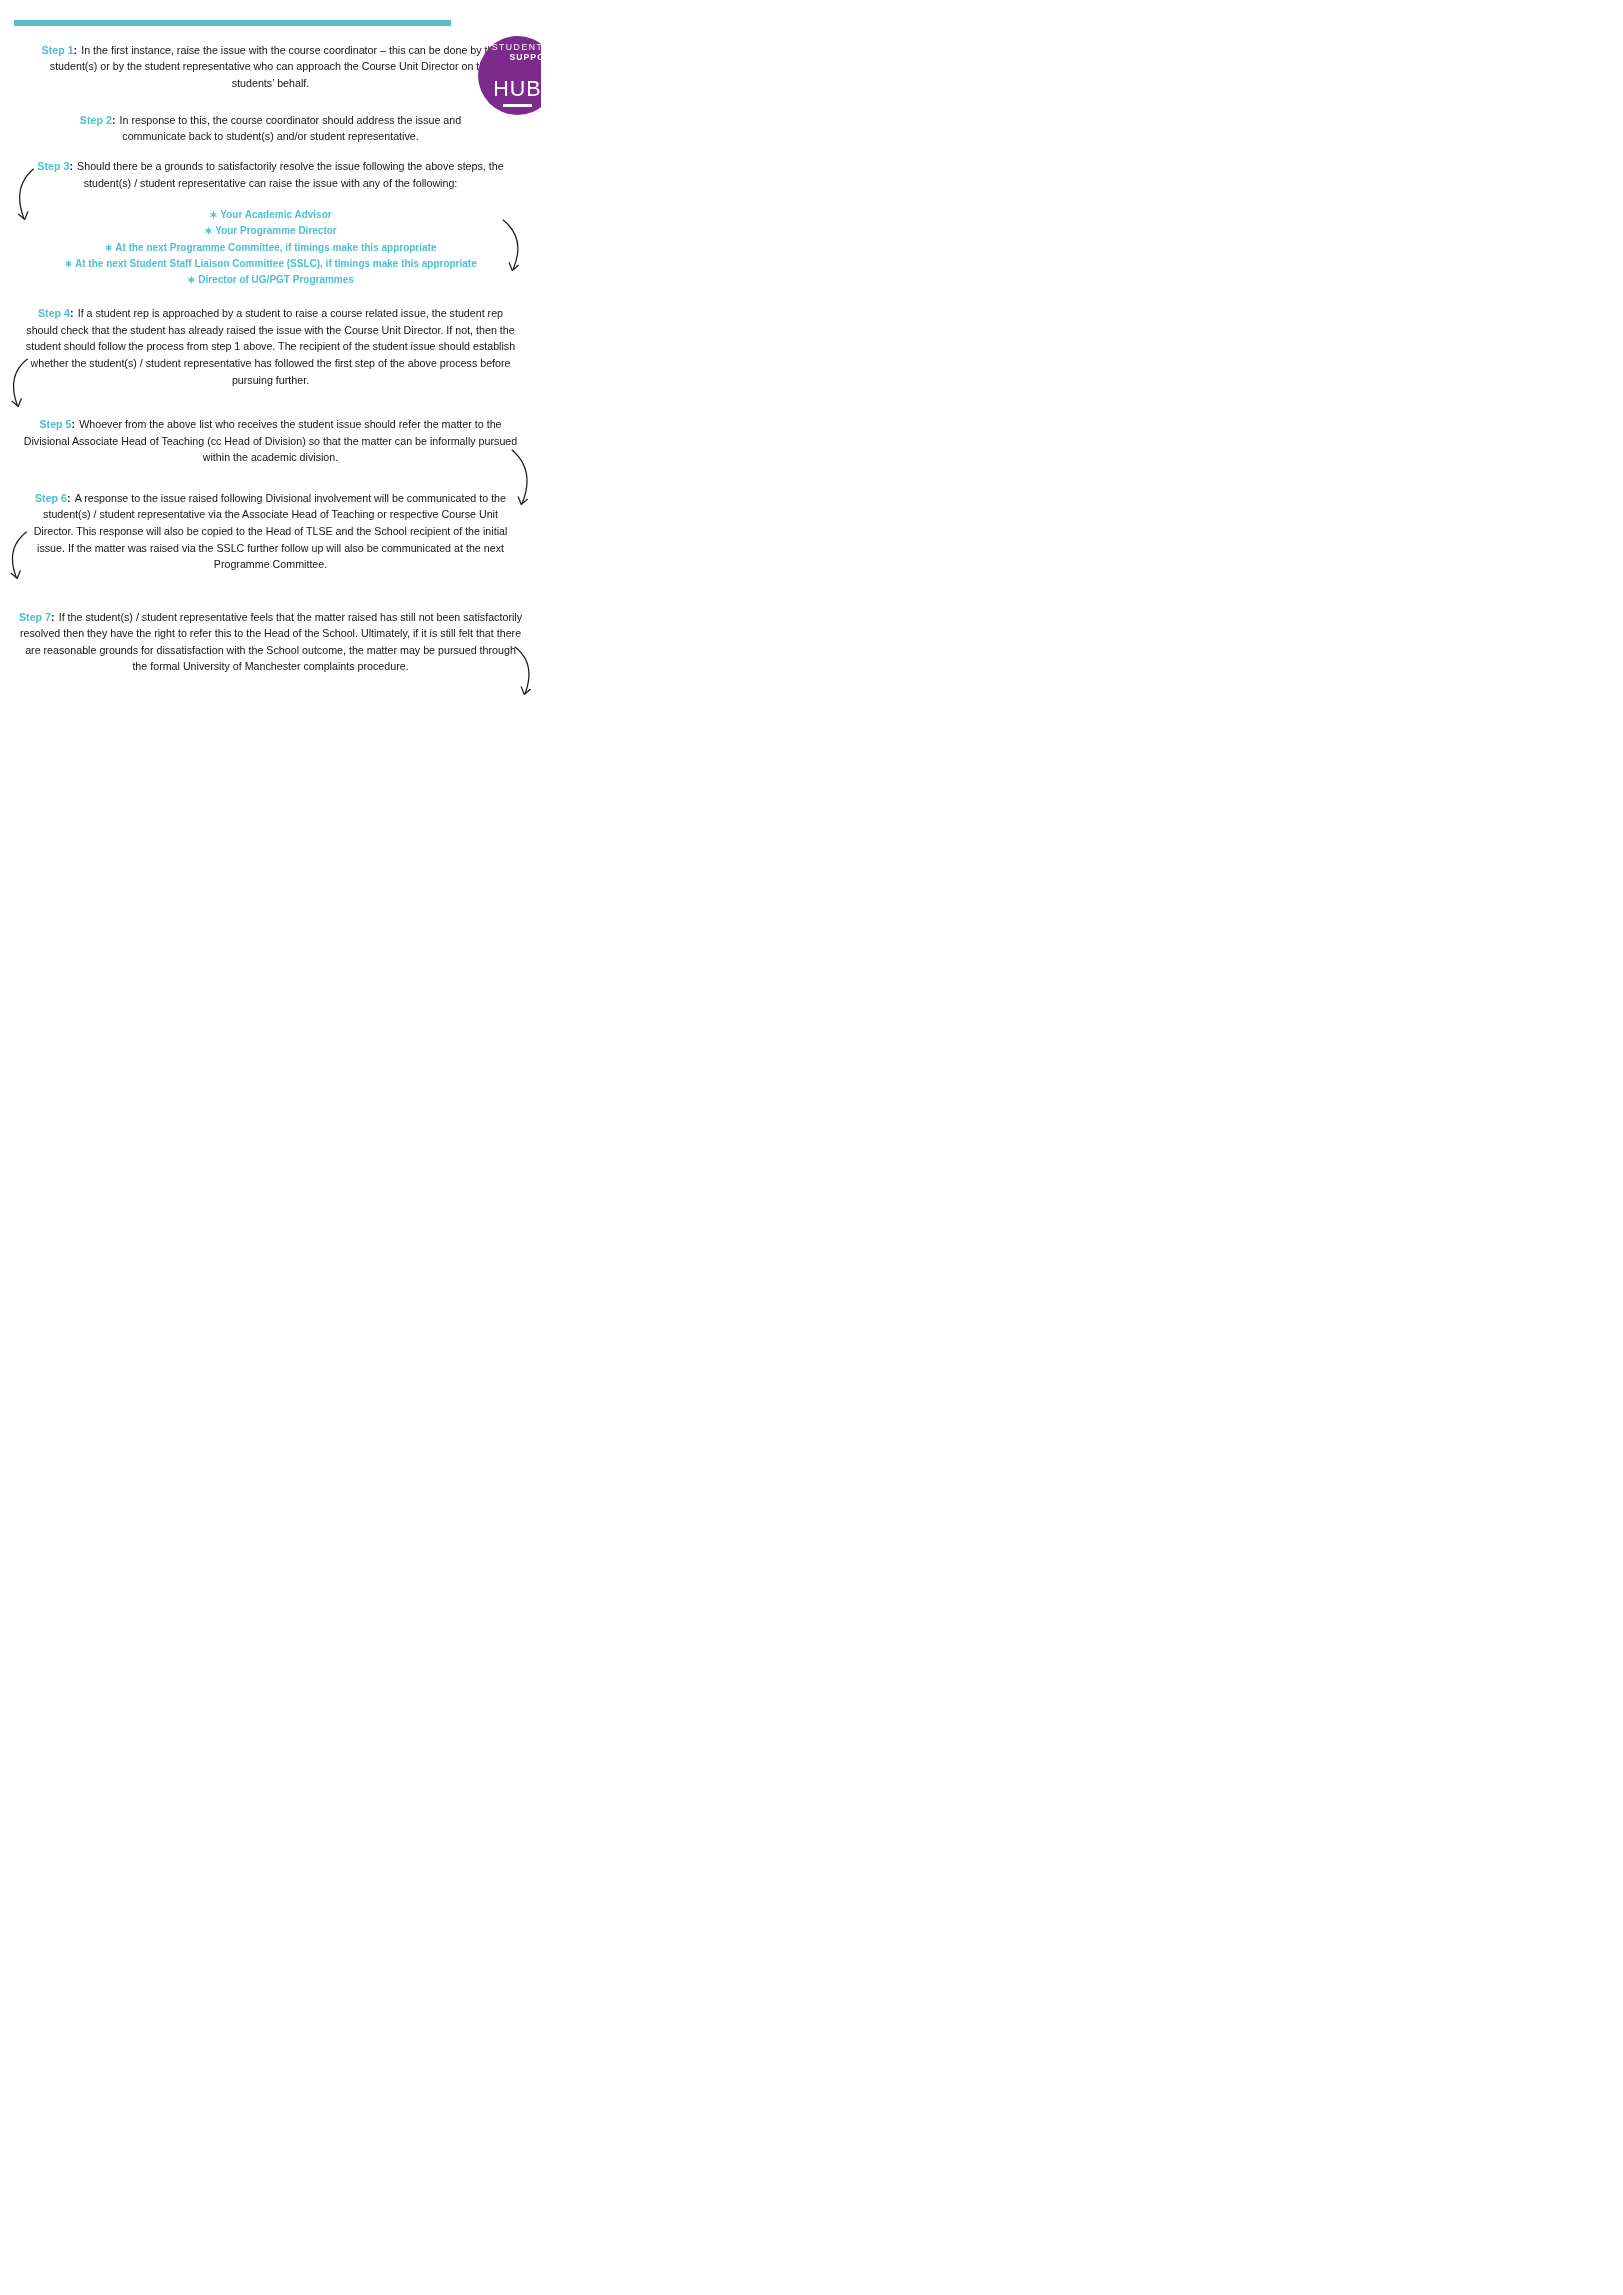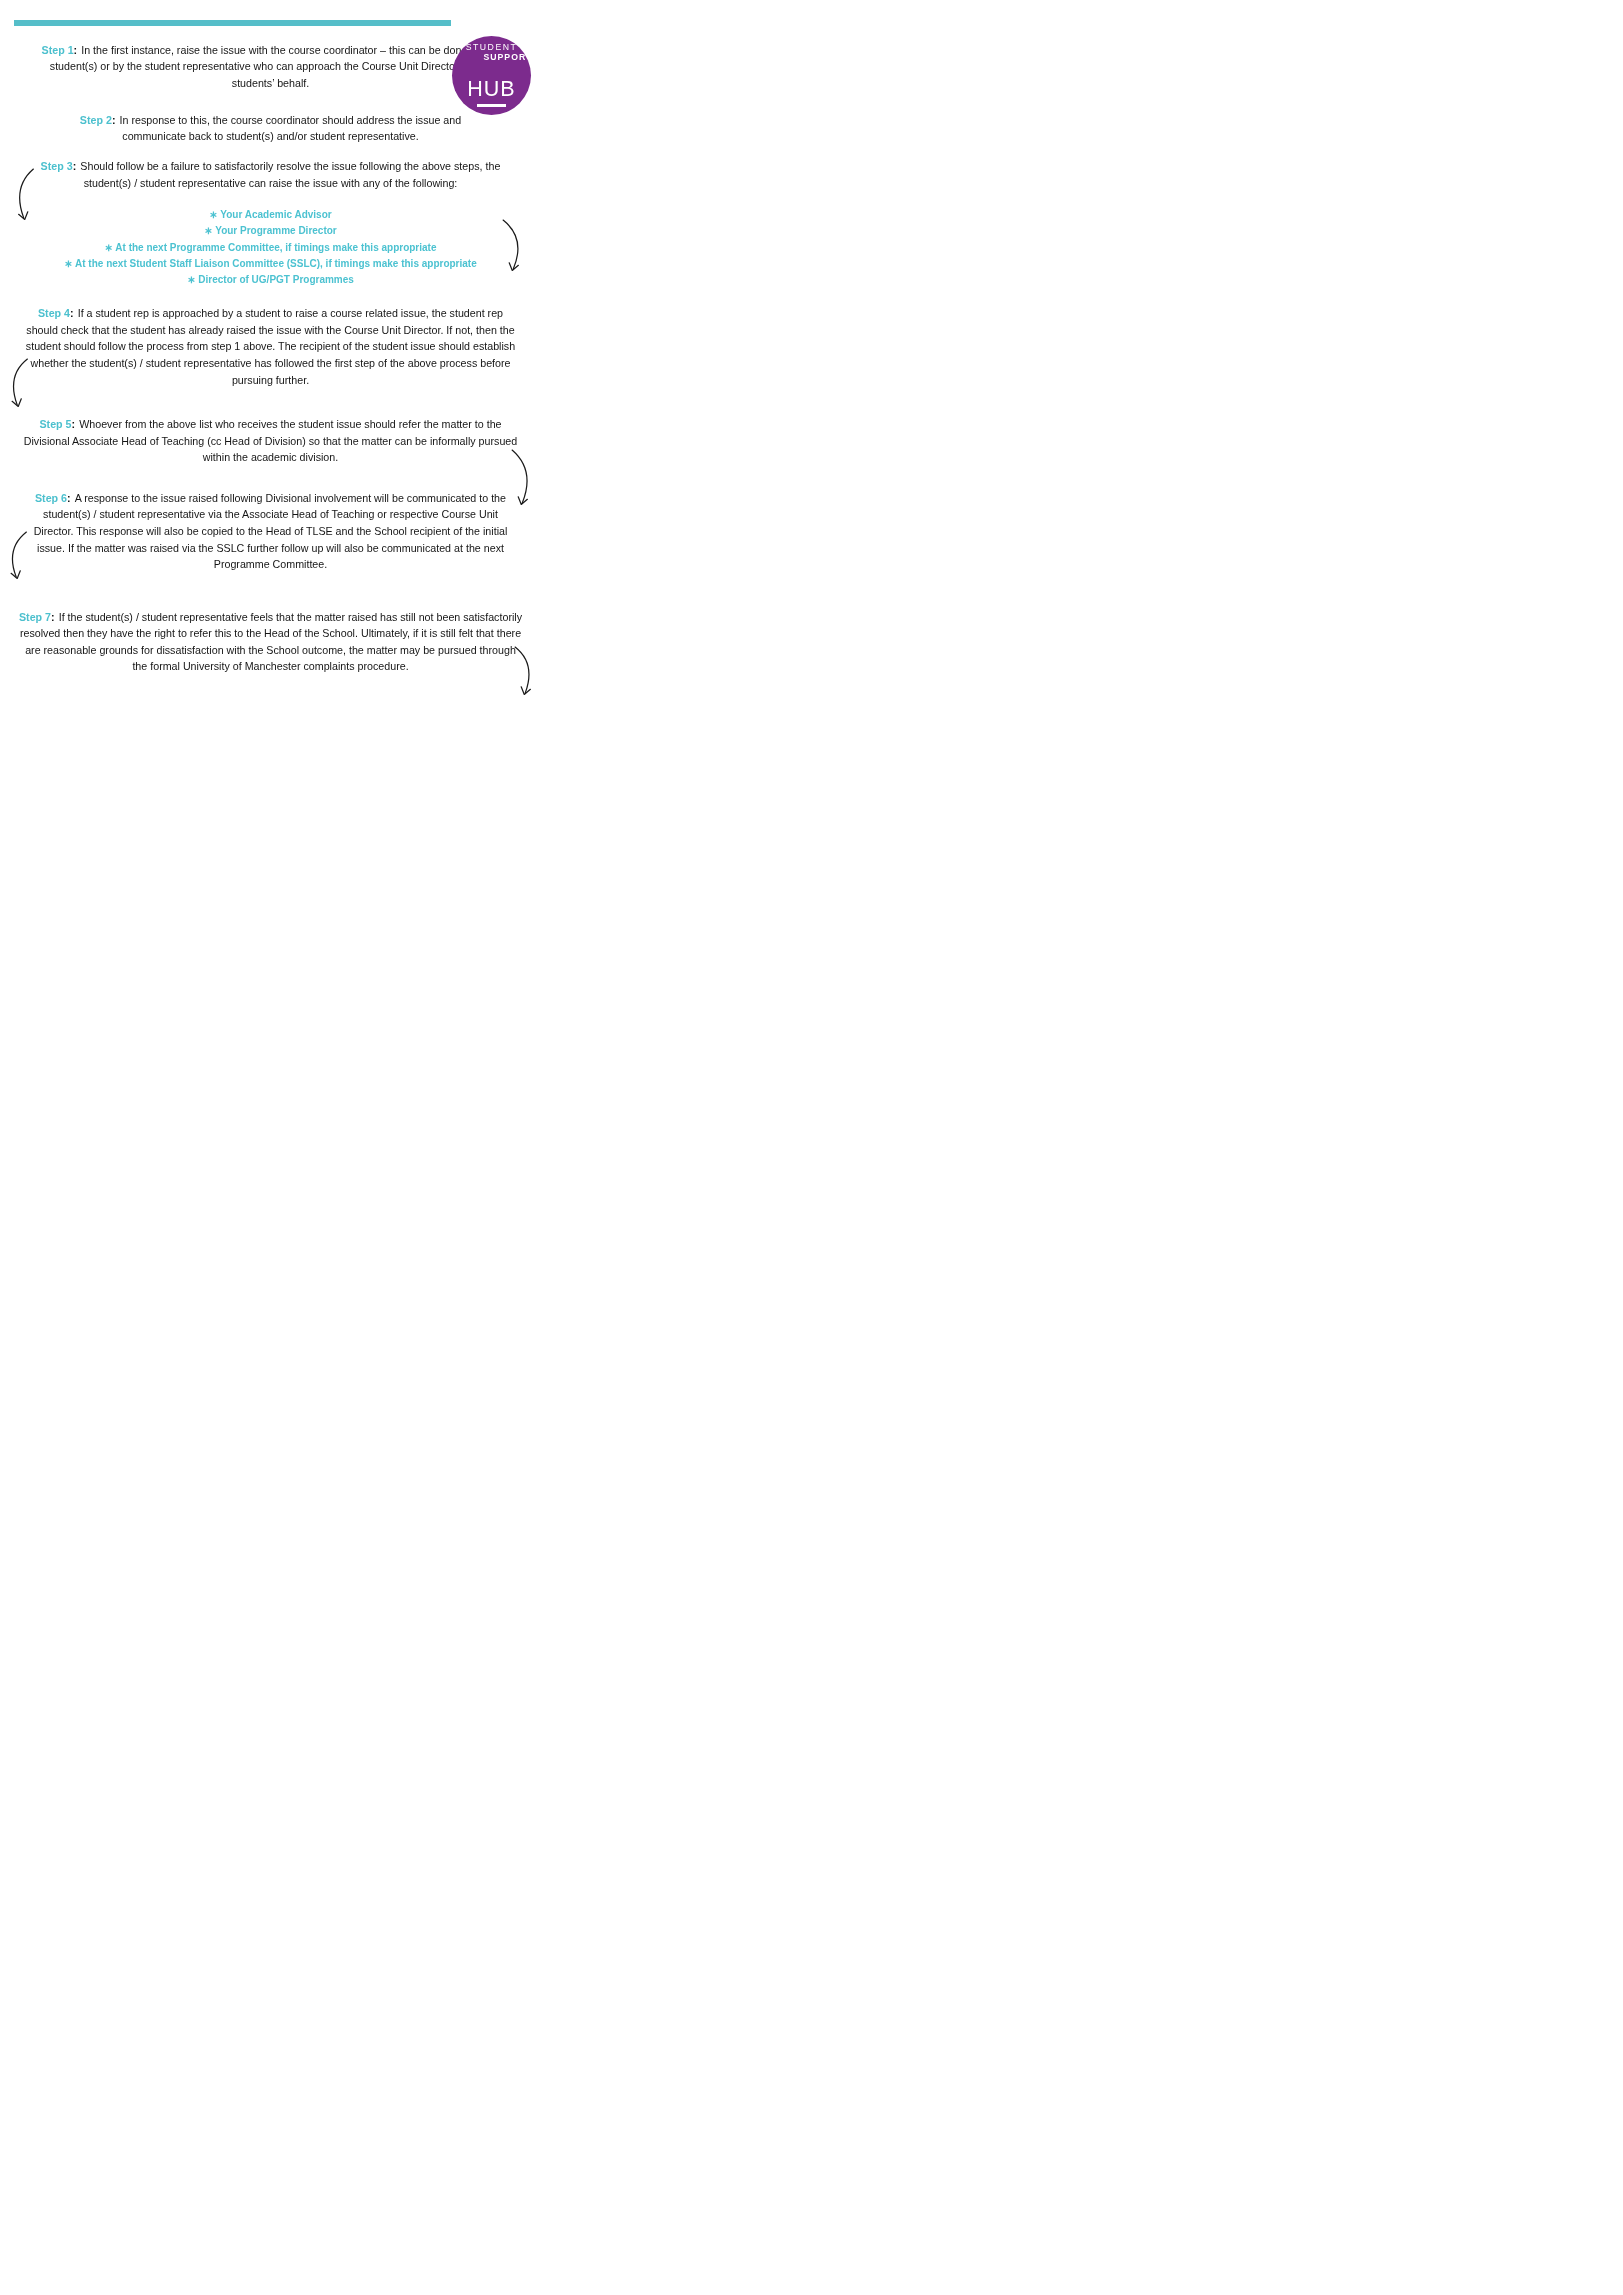--- a/index.html
+++ b/index.html
@@ -17,21 +17,21 @@
   .title{
     margin:24.5px 112px 0 15.3px;
     color:#2d3c4a;
     font-weight:700;
     font-size:10.7px;
     letter-spacing:3.1px;
     line-height:18px;
   }
   .logo{
     position:absolute;
-    left:452px;top:15.3px;
+    left:478px;top:15.3px;
     width:79px;height:79px;
     border-radius:50%;
     background:#7c2b8d;
     display:flex;flex-direction:column;
     align-items:center;justify-content:center;
     color:#ffffff;
     line-height:1.05;
   }
   .logo-l1{font-size:8.7px;font-weight:400;letter-spacing:1.5px;}
   .logo-l2{font-size:8.7px;font-weight:700;letter-spacing:1px;margin-top:1px;padding-left:33px;}
@@ -97,21 +97,21 @@
     <span class="logo-l3">HUB</span>
     <span class="logo-bar"></span>
   </div>
 
   <div class="divider"></div>
 
   <p class="step s1"><span class="step-label">Step 1</span><span class="step-colon">:</span><span class="step-text">In the first instance, raise the issue with the course coordinator – this can be done by the student(s) or by the student representative who can approach the Course Unit Director on the students’ behalf.</span></p>
 
   <p class="step s2"><span class="step-label">Step 2</span><span class="step-colon">:</span><span class="step-text">In response to this, the course coordinator should address the issue and communicate back to student(s) and/or student representative.</span></p>
 
-  <p class="step s3"><span class="step-label">Step 3</span><span class="step-colon">:</span><span class="step-text">Should follow be a failure to satisfactorily resolve the issue following the above steps, the student(s) / student representative can raise the issue with any of the following:</span></p>
+  <p class="step s3"><span class="step-label">Step 3</span><span class="step-colon">:</span><span class="step-text">Should there be a grounds to satisfactorily resolve the issue following the above steps, the student(s) / student representative can raise the issue with any of the following:</span></p>
 
   <div class="bullets">
     <div>∗ Your Academic Advisor</div>
     <div>∗ Your Programme Director</div>
     <div>∗ At the next Programme Committee, if timings make this appropriate</div>
     <div>∗ At the next Student Staff Liaison Committee (SSLC), if timings make this appropriate</div>
     <div>∗ Director of UG/PGT Programmes</div>
   </div>
 
   <p class="step s4"><span class="step-label">Step 4</span><span class="step-colon">:</span><span class="step-text">If a student rep is approached by a student to raise a course related issue, the student rep should check that the student has already raised the issue with the Course Unit Director.  If not, then the student should follow the process from step 1 above. The recipient of the student issue should establish whether the student(s) / student representative has followed the first step of the above process before pursuing further.</span></p>

